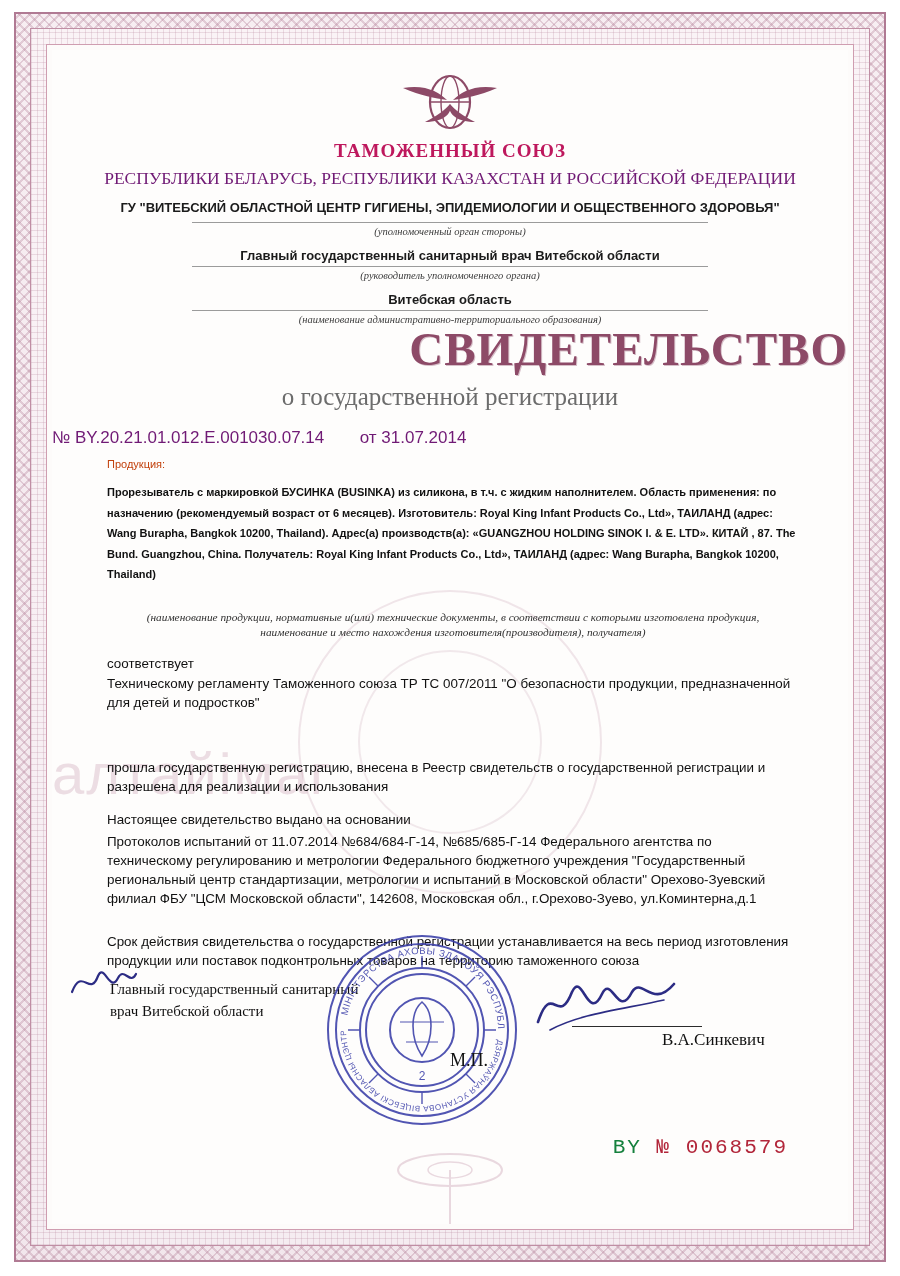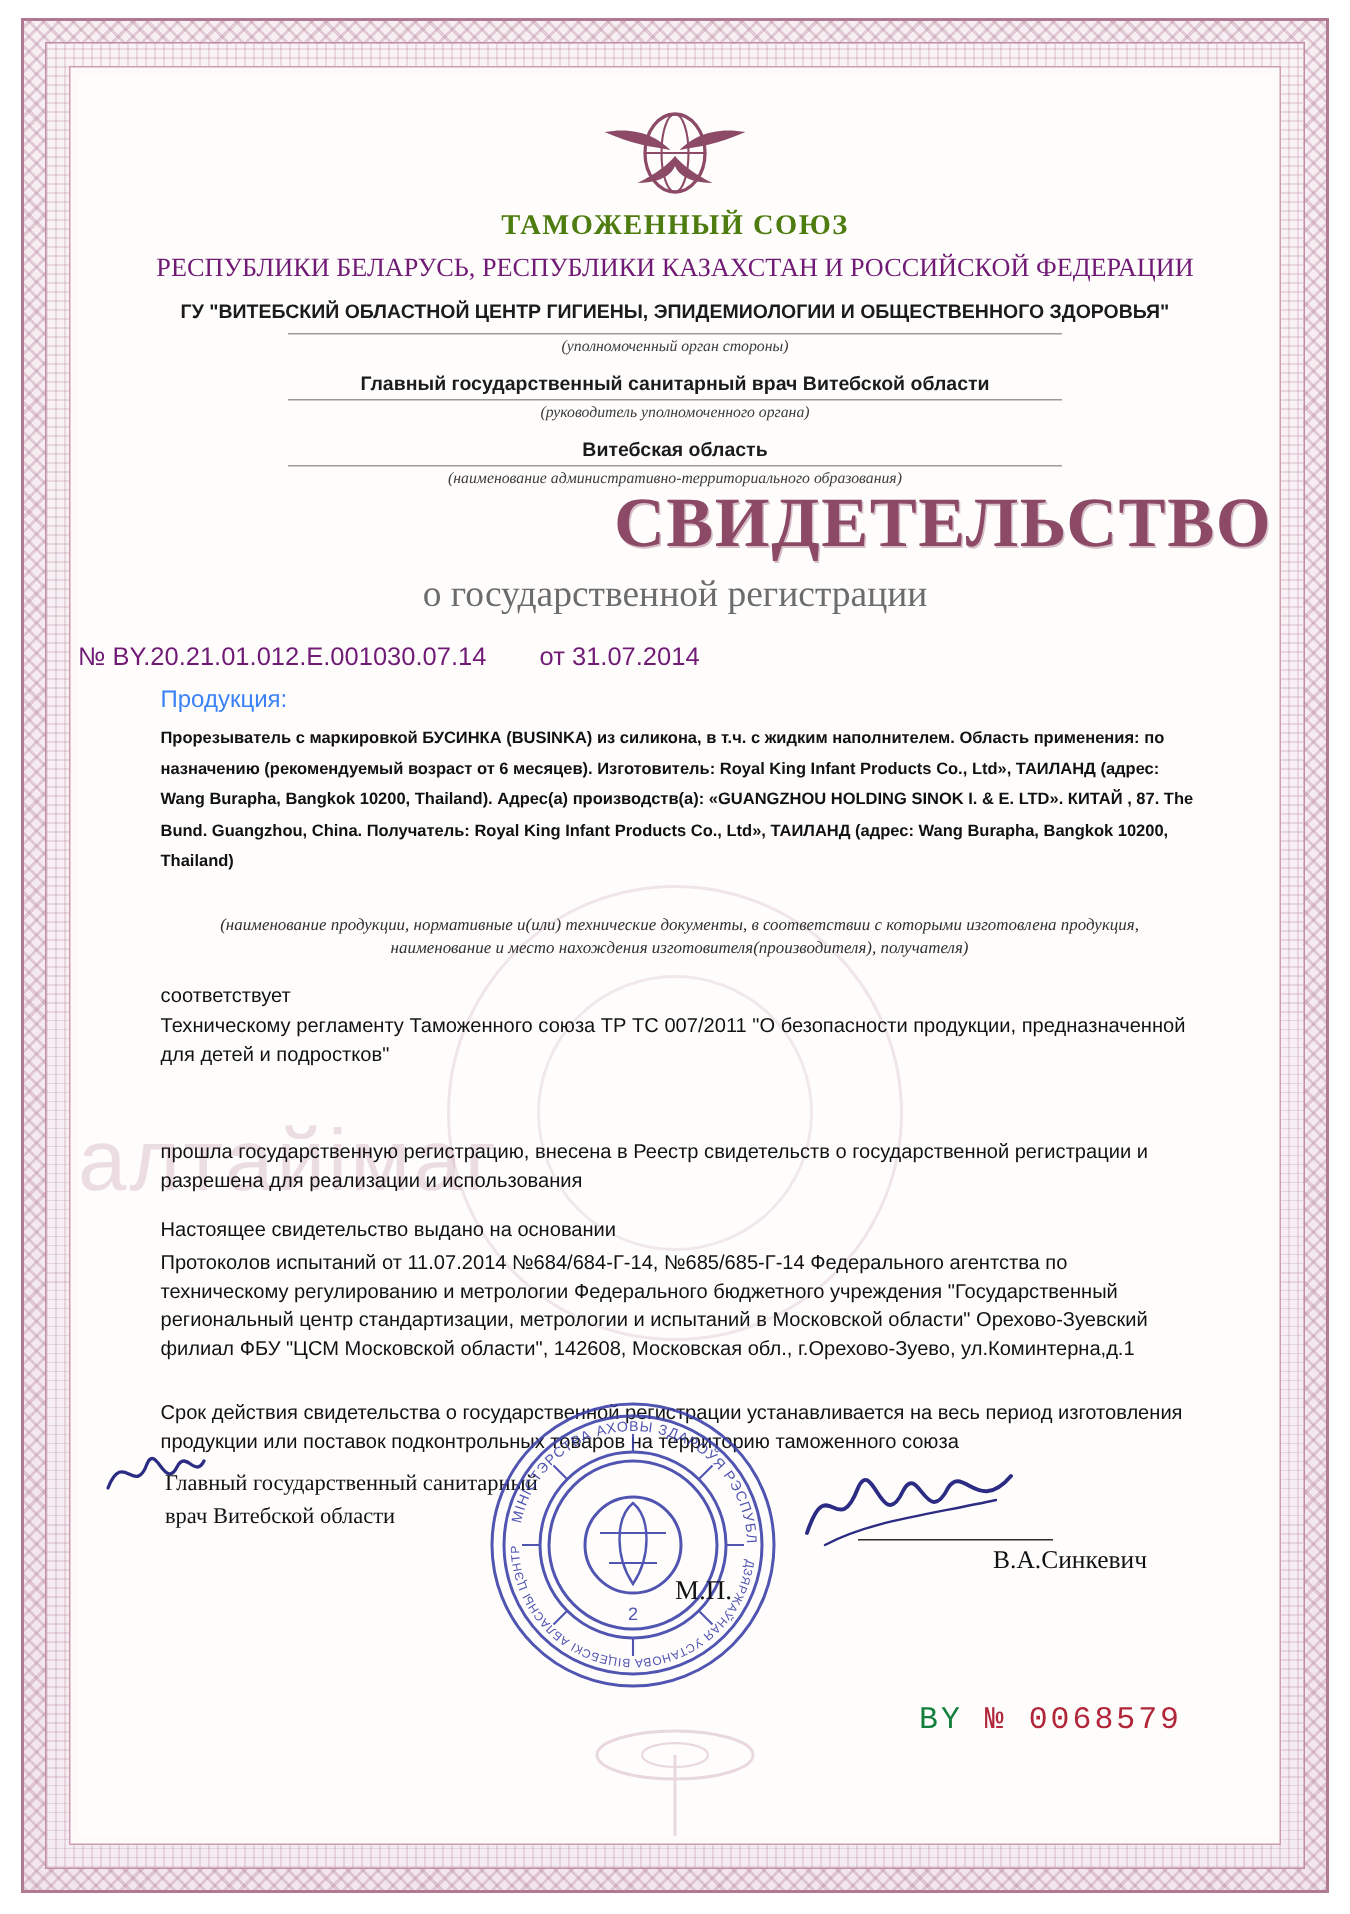--- a/index.html
+++ b/index.html
@@ -100,21 +100,21 @@
     height: 62px;
   }
   .tu-title {
     position: absolute;
     left: 0; right: 0;
     top: 90px;
     text-align: center;
     font-family: "Liberation Serif", serif;
     font-size: 19px;
     font-weight: bold;
-    color: #4d7c0f;
+    color: #be185d;
     letter-spacing: 1px;
   }
   .tu-sub {
     position: absolute;
     left: 0; right: 0;
     top: 118px;
     text-align: center;
     font-family: "Liberation Serif", serif;
     font-size: 17.5px;
     color: #701a75;
@@ -179,22 +179,22 @@
     top: 378px;
     text-align: left;
     font-size: 17px;
     color: #701a75;
   }
   .cert-number .gap { display:inline-block; width: 26px; }
 
   
   .label {
     position: absolute;
-    font-size: 16px;
-    color: #3b82f6;
+    font-size: 11px;
+    color: #c2410c;
   }
   .product-block {
     position: absolute;
     left: 55px;
     right: 52px;
     top: 432px;
     font-size: 11px;
     font-weight: bold;
     line-height: 20.5px;
     color: #111;

